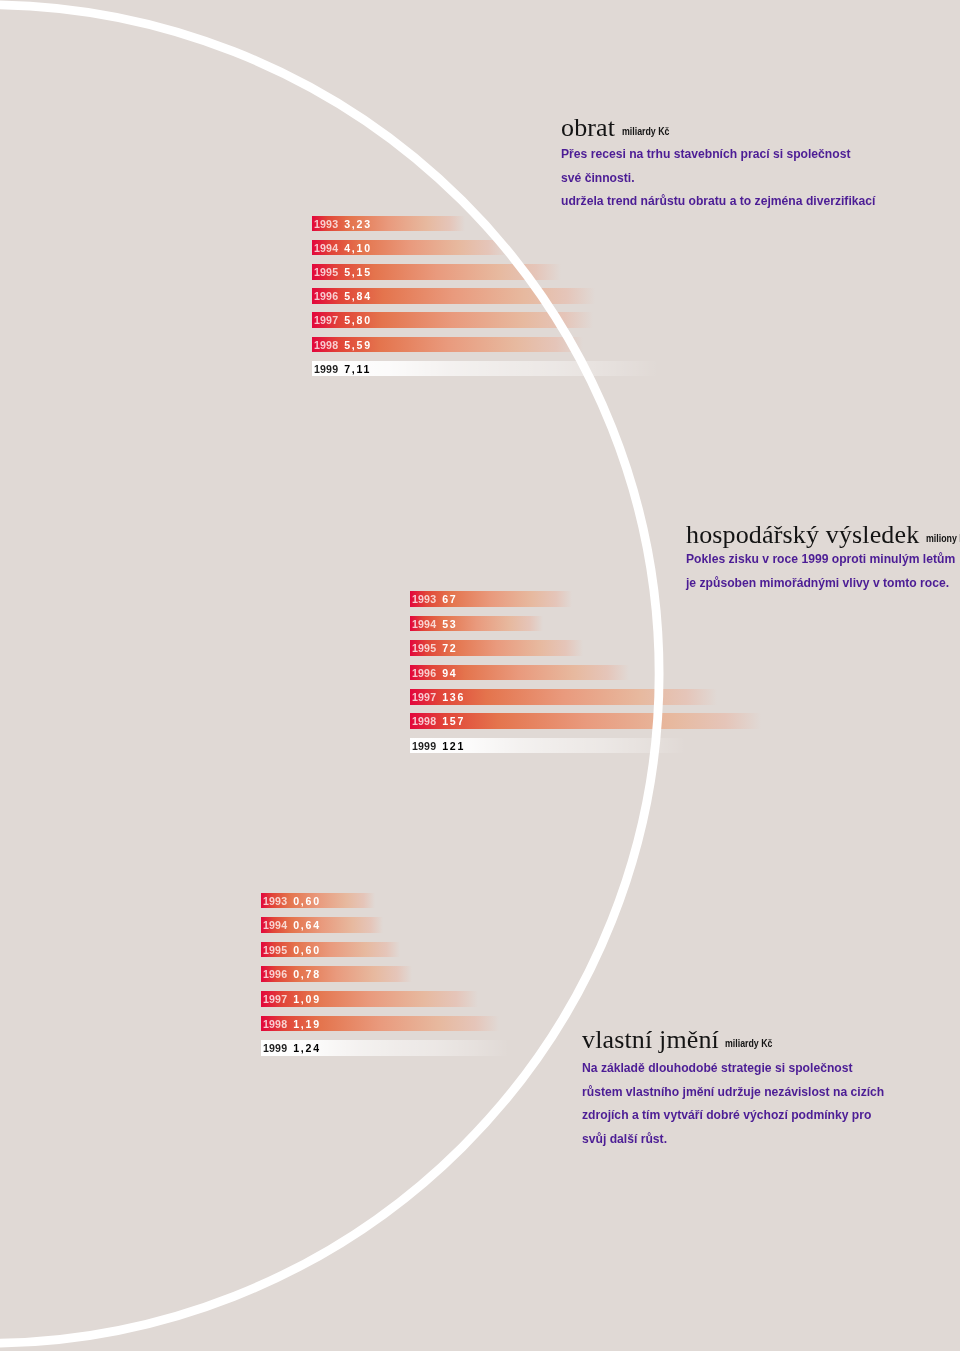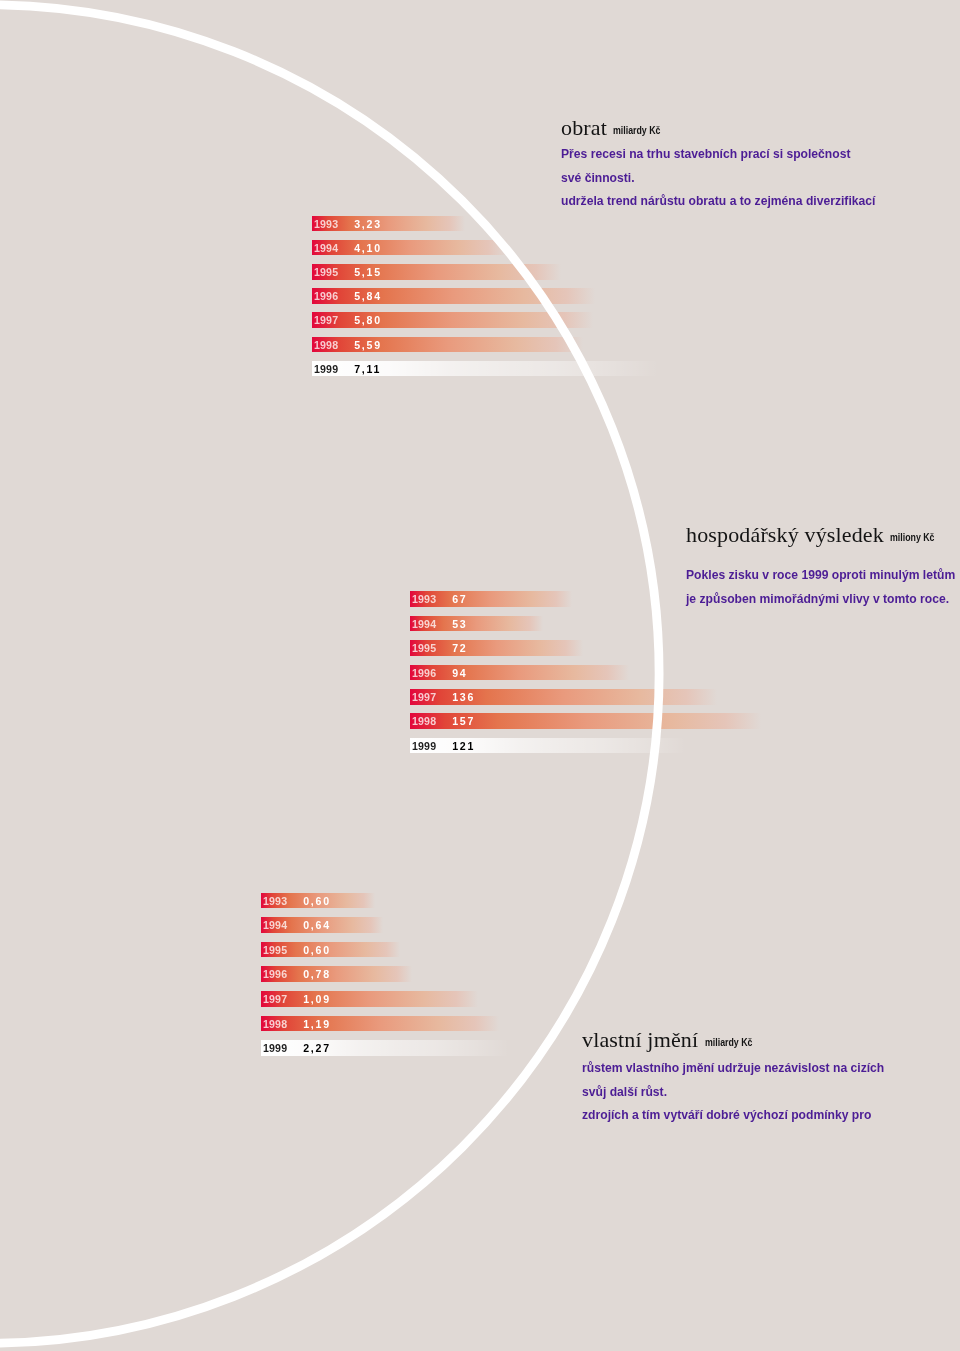--- a/index.html
+++ b/index.html
@@ -8,35 +8,35 @@
     width:960px;height:1351px;position:relative;overflow:hidden;
     background:#e0d9d5;
     font-family:"Liberation Sans",sans-serif;
     -webkit-font-smoothing:antialiased;
   }
   .page{position:absolute;left:0;top:0;width:960px;height:1351px;overflow:hidden;}
   .arc{position:absolute;left:0;top:0;width:960px;height:1351px;z-index:5;pointer-events:none;}
 
   .block{position:absolute;}
   .heading{white-space:nowrap;line-height:0;position:absolute;left:0;top:0;will-change:transform;}
-  .h-main{font-family:"Liberation Serif",serif;font-size:22px;color:#141414;letter-spacing:.15px;}
+  .h-main{font-family:"Liberation Serif",serif;font-size:26px;color:#141414;letter-spacing:.15px;}
   .h-unit{font-family:"Liberation Sans",sans-serif;font-size:10px;font-weight:bold;color:#141414;
           display:inline-block;transform:scaleX(.88);transform-origin:left center;
           margin-left:6.4px;position:relative;top:-0.6px;}
   .para{font-size:12.15px;font-weight:bold;color:#4c1d95;line-height:23.7px;white-space:nowrap;
         position:absolute;left:0;will-change:transform;}
 
   .chart{position:absolute;}
   .bar{position:absolute;left:0;height:15.6px;}
   .bar-fill{position:absolute;left:0;top:0;height:100%;width:100%;}
   .bar-txt{position:absolute;left:2.4px;top:0;height:100%;
     display:flex;align-items:center;white-space:nowrap;
     font-size:10.6px;font-weight:bold;will-change:transform;}
   .yr{color:rgba(255,255,255,.76);letter-spacing:0.15px;}
-  .val{color:#fff;padding-left:16px;letter-spacing:1.75px;}
+  .val{color:#fff;padding-left:6px;letter-spacing:1.75px;}
   .bar.hl .yr{color:#1f1f1f;}
   .bar.hl .val{color:#000;}
 </style>
 </head>
 <body>
 
 <div class="page">
 
   <svg class="arc" viewBox="0 0 960 1351" width="960" height="1351">
     <ellipse cx="-13.5" cy="674.0" rx="672.6" ry="669.3" fill="none" stroke="#ffffff" stroke-width="8.8"></ellipse>
@@ -101,21 +101,21 @@
           <span class="yr">1999</span>
           <span class="val">7,11</span>
         </div>
       </div>
     </div>
 
   <div class="block" style="left:685.8px;top:535.0px;">
     <div class="heading">
       <span class="h-main">hospodářský výsledek</span><span class="h-unit">miliony Kč</span>
     </div>
-    <div class="para" style="top:29px;">
+    <div class="para" style="top:13px;">
       <div>Pokles zisku v roce 1999 oproti minulým letům</div>
       <div>je způsoben mimořádnými vlivy v tomto roce.</div>
     </div>
   </div>
   <div class="chart" id="chart1" style="left: 409.7px; top: 591.2px;">
       <div class="bar" style="top: 0px; width: 162.666px;">
         <div class="bar-fill" style="background: linear-gradient(to right, rgb(227, 6, 60) 0%, rgb(225, 69, 56) 10%, rgb(228, 116, 77) 25%, rgb(233, 154, 125) 50%, rgb(231, 185, 159) 75%, rgb(229, 197, 185) 90%, rgb(224, 217, 213) 100%);"></div>
         <div class="bar-txt">
           <span class="yr">1993</span>
           <span class="val">67</span>
@@ -163,23 +163,24 @@
           <span class="val">121</span>
         </div>
       </div>
     </div>
 
   <div class="block" style="left:582.4px;top:1040.0px;">
     <div class="heading">
       <span class="h-main">vlastní jmění</span><span class="h-unit">miliardy Kč</span>
     </div>
     <div class="para" style="top:17.4px;">
+      <div>Na základě dlouhodobé strategie si společnost</div>
       <div>růstem vlastního jmění udržuje nezávislost na cizích</div>
+      <div>zdrojích a tím vytváří dobré výchozí podmínky pro</div>
       <div>svůj další růst.</div>
-      <div>zdrojích a tím vytváří dobré výchozí podmínky pro</div>
     </div>
   </div>
   <div class="chart" id="chart2" style="left: 261px; top: 892.7px;">
       <div class="bar" style="top: 0px; width: 113.5px;">
         <div class="bar-fill" style="background: linear-gradient(to right, rgb(227, 6, 60) 0%, rgb(225, 69, 56) 10%, rgb(228, 116, 77) 25%, rgb(233, 154, 125) 50%, rgb(231, 185, 159) 75%, rgb(229, 197, 185) 90%, rgb(224, 217, 213) 100%);"></div>
         <div class="bar-txt">
           <span class="yr">1993</span>
           <span class="val">0,60</span>
         </div>
       </div>
@@ -215,18 +216,18 @@
         <div class="bar-fill" style="background: linear-gradient(to right, rgb(227, 6, 60) 0%, rgb(225, 69, 56) 10%, rgb(228, 116, 77) 25%, rgb(233, 154, 125) 50%, rgb(231, 185, 159) 75%, rgb(229, 197, 185) 90%, rgb(224, 217, 213) 100%);"></div>
         <div class="bar-txt">
           <span class="yr">1998</span>
           <span class="val">1,19</span>
         </div>
       </div>
       <div class="bar hl" style="top: 147.42px; width: 248.22px;">
         <div class="bar-fill" style="background: linear-gradient(to right, rgb(255, 255, 255) 0%, rgba(255, 255, 255, 0.9) 22%, rgba(255, 255, 255, 0.643) 40%, rgba(255, 255, 255, 0.5) 55%, rgba(255, 255, 255, 0.39) 70%, rgba(255, 255, 255, 0.2) 86%, rgba(255, 255, 255, 0) 100%);"></div>
         <div class="bar-txt">
           <span class="yr">1999</span>
-          <span class="val">2,27</span>
+          <span class="val">1,24</span>
         </div>
       </div>
     </div>
 
 </div>
 
 </body></html>

